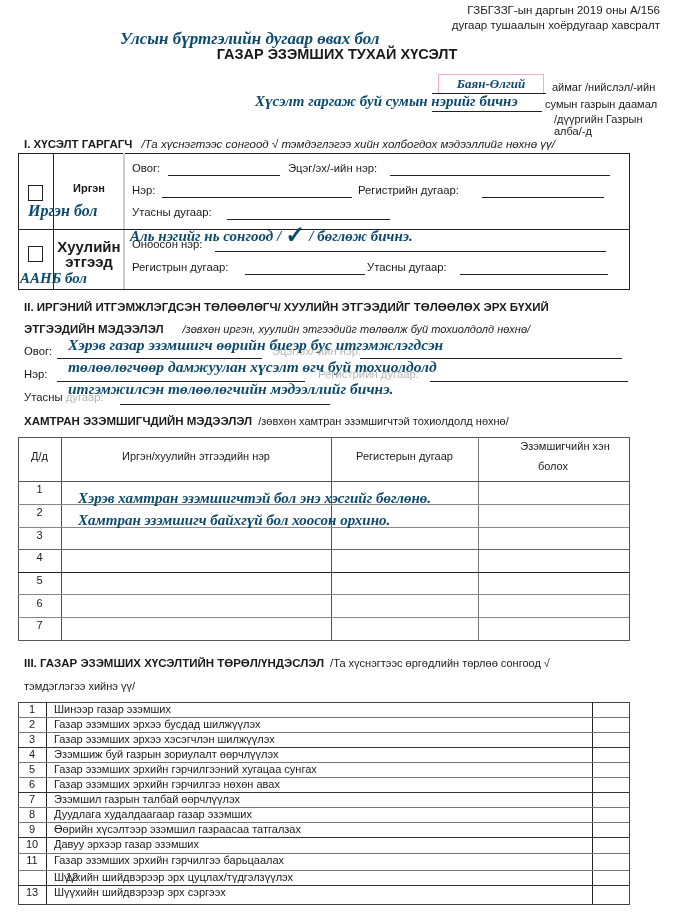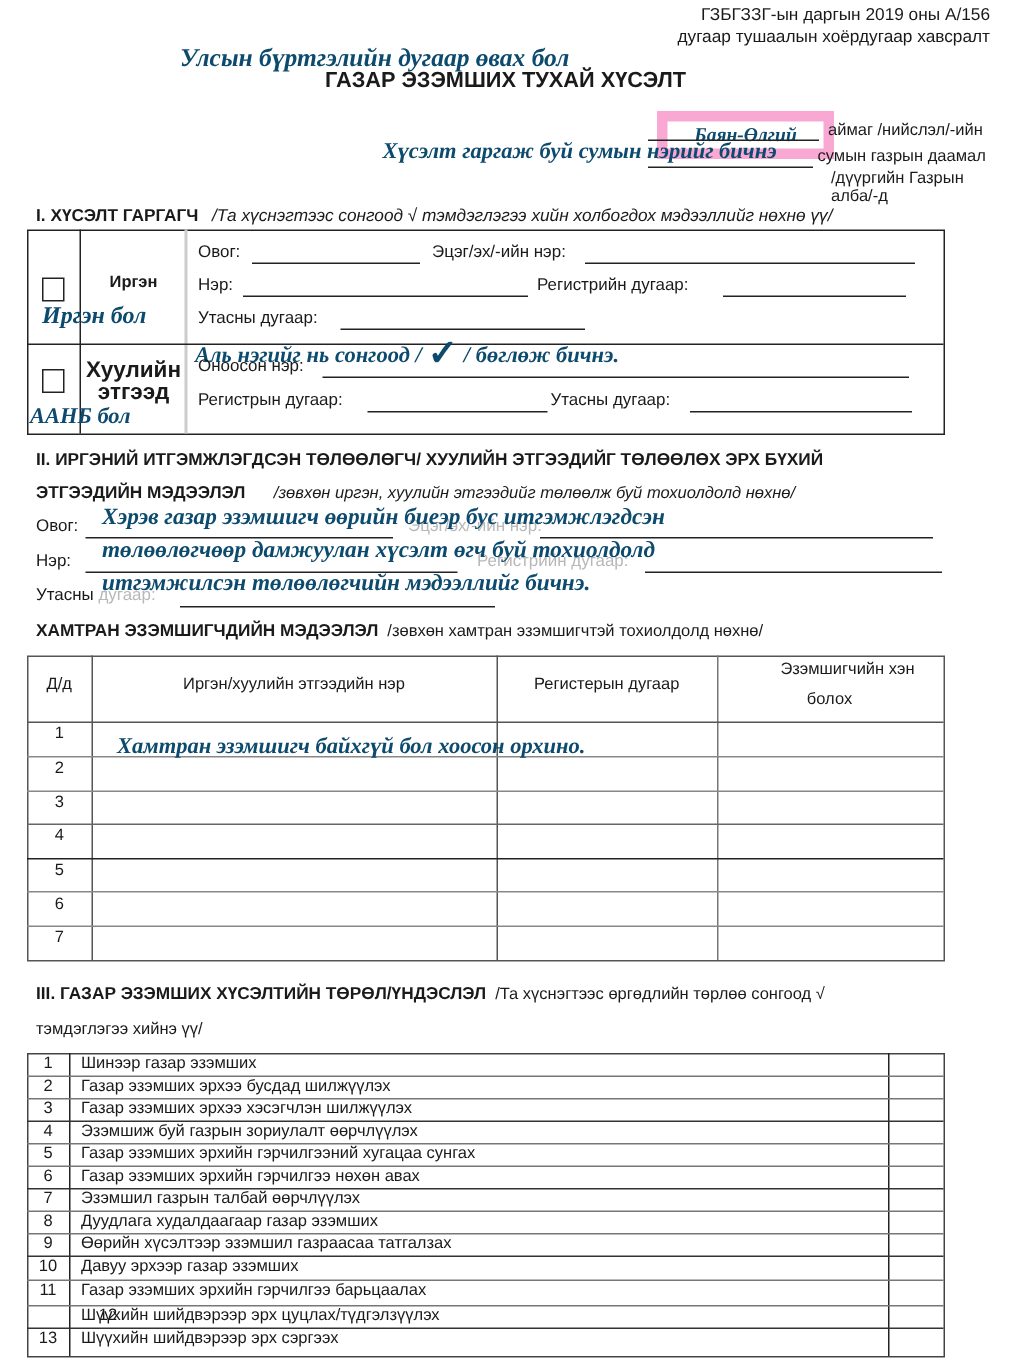--- a/index.html
+++ b/index.html
@@ -21,21 +21,21 @@
   .cell { position:absolute; font-size:11px; text-align:center; }
 </style>
 </head>
 <body>
 
 <div class="abs ref" style="top:3px;">ГЗБГЗЗГ-ын даргын 2019 оны А/156</div>
 <div class="abs ref" style="top:18px;">дугаар тушаалын хоёрдугаар хавсралт</div>
 <div class="abs red" style="left:120px; top:29px; font-size:17px;">Улсын бүртгэлийн дугаар өвах бол</div>
 <div class="abs title">ГАЗАР ЭЗЭМШИХ ТУХАЙ ХҮСЭЛТ</div>
 
-<div class="abs" style="left:438px; top:74px; width:104px; height:18px; border:7px solid #f9a8d4;">
+<div class="abs" style="left:438px; top:74px; width:104px; height:18px; border:1px solid #f9a8d4;">
   <div class="red" style="text-align:center; font-size:13px; line-height:18px;">Баян-Өлгий</div>
 </div>
 <div class="line" style="left:432px; top:93px; width:114px;"></div>
 <div class="abs" style="left:552px; top:81px; font-size:11px;">аймаг /нийслэл/-ийн</div>
 
 <div class="abs red" style="left:255px; top:93px; font-size:15px;">Хүсэлт гаргаж буй сумын нэрийг бичнэ</div>
 <div class="line" style="left:432px; top:111px; width:110px;"></div>
 <div class="abs" style="left:545px; top:98px; font-size:11px;">сумын газрын даамал</div>
 <div class="abs" style="left:554px; top:113px; font-size:11px;">/дүүргийн Газрын алба/-д</div>
 
@@ -138,20 +138,21 @@
 
 <div class="cell" style="left:18px; top:483px; width:43px;">1</div>
 <div class="cell" style="left:18px; top:506px; width:43px;">2</div>
 <div class="cell" style="left:18px; top:529px; width:43px;">3</div>
 <div class="cell" style="left:18px; top:551px; width:43px;">4</div>
 <div class="cell" style="left:18px; top:574px; width:43px;">5</div>
 <div class="cell" style="left:18px; top:597px; width:43px;">6</div>
 <div class="cell" style="left:18px; top:619px; width:43px;">7</div>
 
 <div class="abs red" style="left:78px; top:487px; font-size:15px; line-height:22px;">
+  <div>Хэрэв хамтран эзэмшигчтэй бол энэ хэсгийг бөглөнө.</div>
   <div>Хамтран эзэмшигч байхгүй бол хоосон орхино.</div>
 </div>
 
 <div class="abs" style="left:24px; top:657px;">
   <span class="sec">III. ГАЗАР ЭЗЭМШИХ ХҮСЭЛТИЙН ТӨРӨЛ/ҮНДЭСЛЭЛ</span>
   <span style="font-size:11px; margin-left:3px;">/Та хүснэгтээс өргөдлийн төрлөө сонгоод √</span>
 </div>
 <div class="abs" style="left:24px; top:680px; font-size:11px;">тэмдэглэгээ хийнэ үү/</div>
 
 <div class="box" style="left:18px; top:702px; width:610px; height:201px; border-color:#444;"></div>

